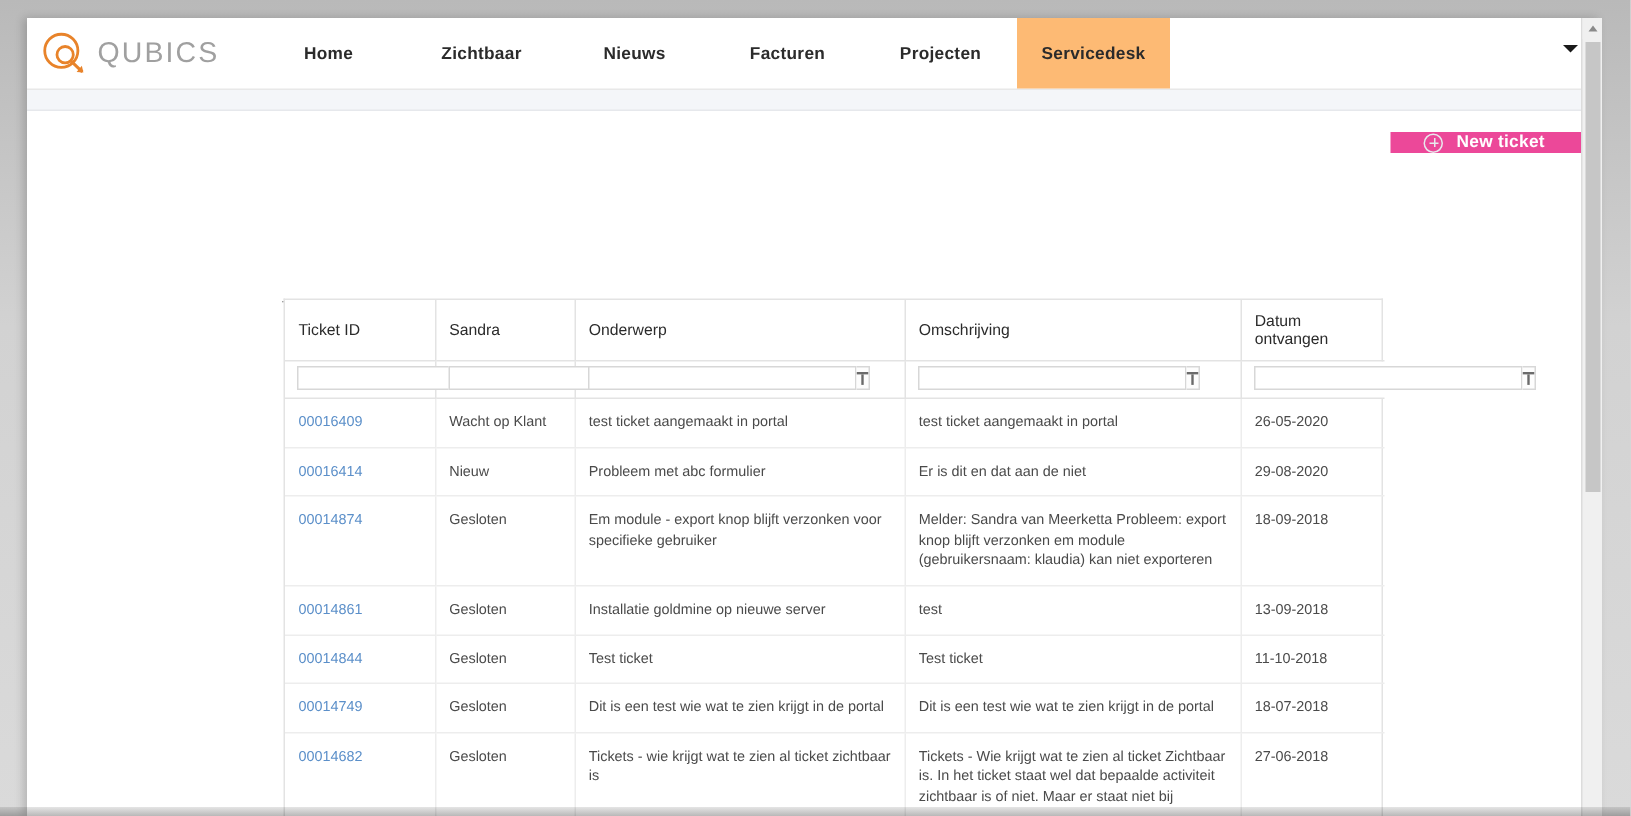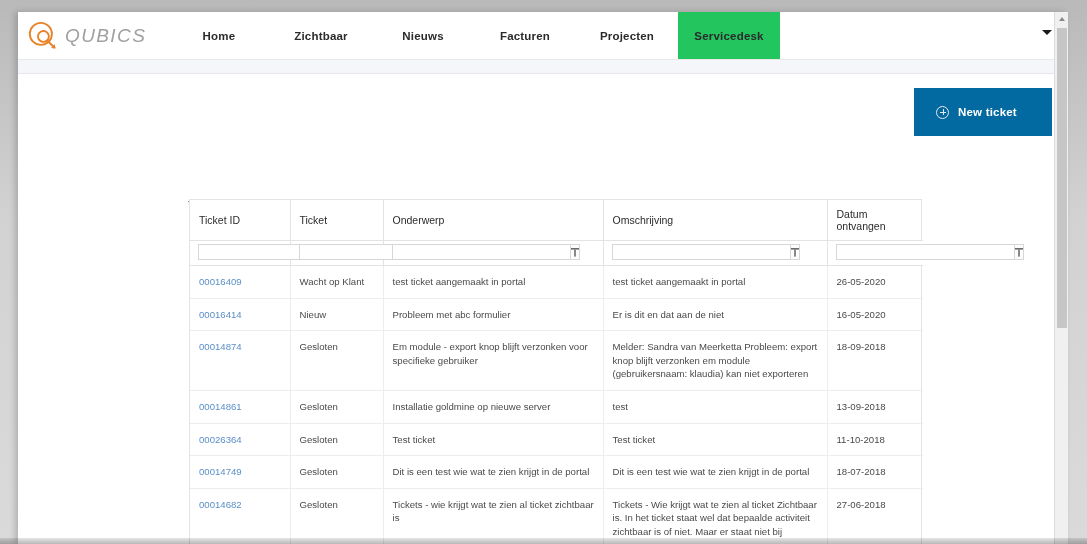--- a/index.html
+++ b/index.html
@@ -31,21 +31,20 @@
     height: 48px;
     background: #ffffff;
     border-bottom: 1px solid #e8e8e8;
     display: flex;
     align-items: stretch;
   }
   #logo-wrap {
     display: flex; align-items: center;
     padding-left: 8px;
     width: 150px;
-    font-style: italic;
   }
   .logo-mark { width: 34px; height: 34px; flex: 0 0 34px; }
   .logo-text {
     font-size: 19px;
     letter-spacing: 1.4px;
     color: #a0a0a0;
     font-weight: 400;
     margin-left: 5px;
   }
   #nav-items { display: flex; align-items: stretch; }
@@ -53,21 +52,21 @@
     display: flex; align-items: center; justify-content: center;
     padding: 0 10px;
     min-width: 102px;
     font-size: 11.5px;
     font-weight: bold;
     color: #2b2b2b;
     cursor: pointer;
     background: transparent;
     letter-spacing: .2px;
   }
-  .nav-item.active { background: #22c55e; }
+  .nav-item.active { background: #fdba74; }
   #nav-right {
     margin-left: auto;
     display: flex; align-items: flex-start;
     padding: 18px 16px 0 0;
   }
   .caret-down {
     width: 0; height: 0;
     border-left: 5px solid transparent;
     border-right: 5px solid transparent;
     border-top: 5px solid #1a1a1a;
@@ -79,23 +78,23 @@
     height: 14px;
     background: #f4f6f9;
     border-bottom: 1px solid #e6e8ec;
   }
 
   
   #content { position: relative; height: 470px; background: #fff; }
 
   #new-ticket-btn {
     position: absolute;
-    right: 16px; top: 14px;
-    width: 138px; height: 48px;
-    background: #0369a1;
+    right: 3px; top: 14px;
+    width: 138px; height: 14px;
+    background: #ec4899;
     color: #ffffff;
     display: flex; align-items: center;
     gap: 9px;
     padding-left: 22px;
     font-size: 11.5px;
     font-weight: bold;
     cursor: pointer;
     letter-spacing: .2px;
   }
   .plus-circle {
@@ -293,21 +292,21 @@
           <colgroup>
             <col class="c-id">
               <col class="c-st">
               <col class="c-on">
               <col class="c-om">
               <col class="c-dt">
           </colgroup>
           <thead>
             <tr>
               <th>Ticket ID</th>
-              <th>Ticket</th>
+              <th>Sandra</th>
               <th>Onderwerp</th>
               <th>Omschrijving</th>
               <th>Datum ontvangen</th>
             </tr>
             <tr>
               <td class="filter-cell">
                 <div class="filter-box">
                   <input class="filter-input" type="text" placeholder="" style="">
                   <span class="filter-btn">
                     <svg width="8" height="9" viewBox="0 0 8 9">
@@ -369,38 +368,38 @@
                 <td>Wacht op Klant</td>
                 <td>test ticket aangemaakt in portal</td>
                 <td>test ticket aangemaakt in portal</td>
                 <td>26-05-2020</td>
               </tr>
               <tr>
                 <td class="tid"><a href="#">00016414</a></td>
                 <td>Nieuw</td>
                 <td>Probleem met abc formulier</td>
                 <td>Er is dit en dat aan de niet</td>
-                <td>16-05-2020</td>
+                <td>29-08-2020</td>
               </tr>
               <tr>
                 <td class="tid"><a href="#">00014874</a></td>
                 <td>Gesloten</td>
                 <td>Em module - export knop blijft verzonken voor specifieke gebruiker</td>
                 <td>Melder: Sandra van Meerketta Probleem: export knop blijft verzonken em module (gebruikersnaam: klaudia) kan niet exporteren</td>
                 <td>18-09-2018</td>
               </tr>
               <tr>
                 <td class="tid"><a href="#">00014861</a></td>
                 <td>Gesloten</td>
                 <td>Installatie goldmine op nieuwe server</td>
                 <td>test</td>
                 <td>13-09-2018</td>
               </tr>
               <tr>
-                <td class="tid"><a href="#">00026364</a></td>
+                <td class="tid"><a href="#">00014844</a></td>
                 <td>Gesloten</td>
                 <td>Test ticket</td>
                 <td>Test ticket</td>
                 <td>11-10-2018</td>
               </tr>
               <tr>
                 <td class="tid"><a href="#">00014749</a></td>
                 <td>Gesloten</td>
                 <td>Dit is een test wie wat te zien krijgt in de portal</td>
                 <td>Dit is een test wie wat te zien krijgt in de portal</td>

